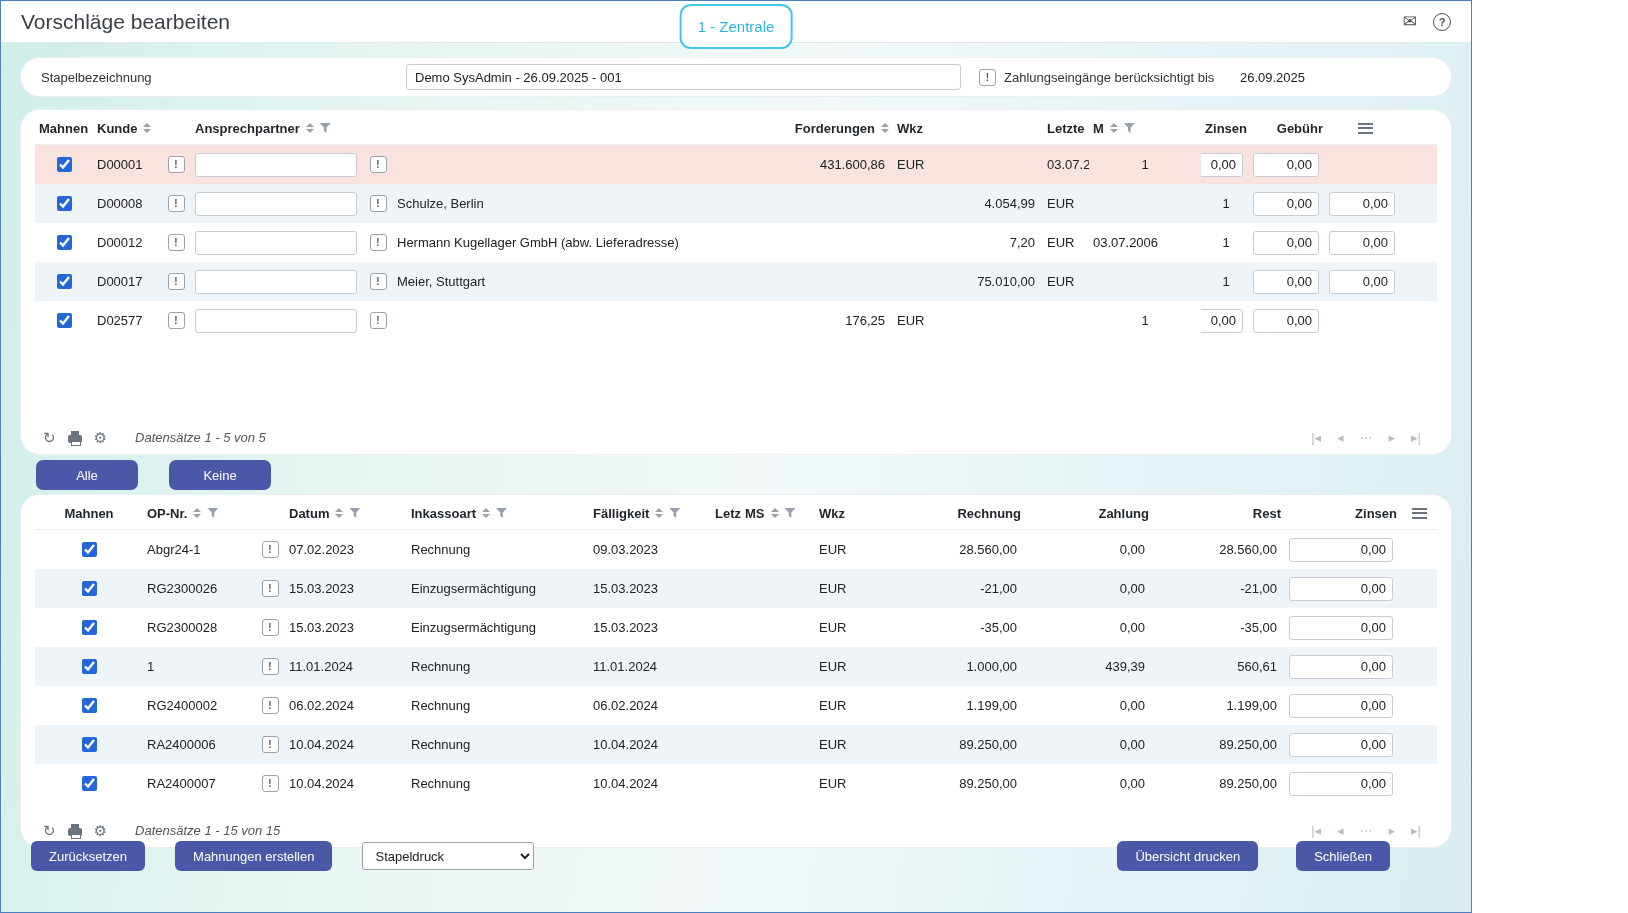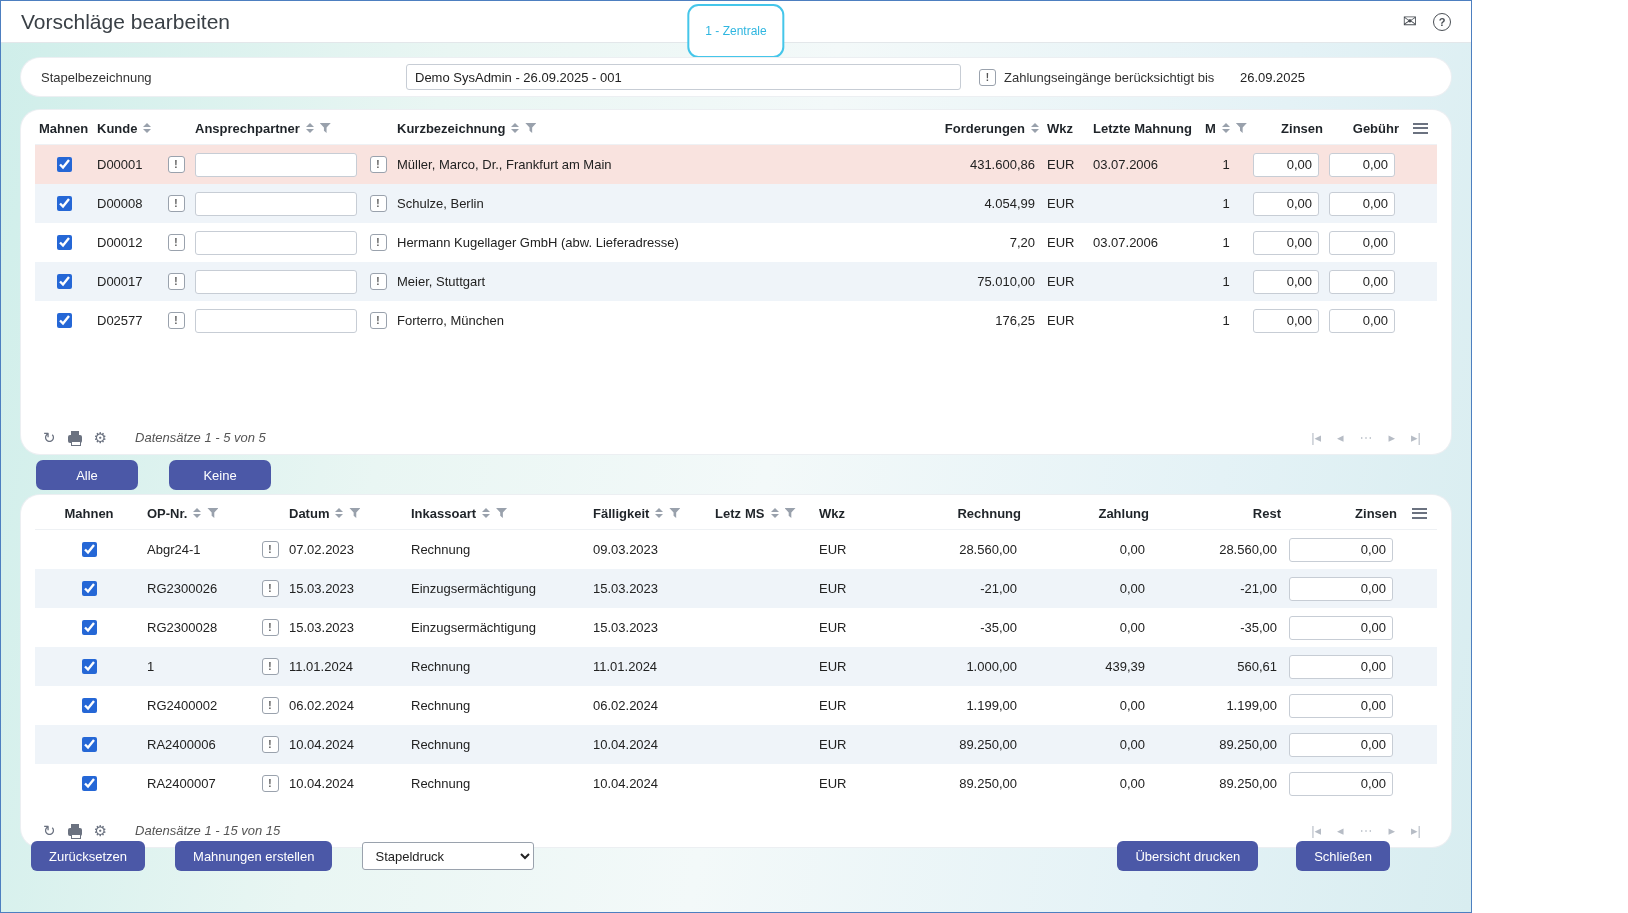--- a/index.html
+++ b/index.html
@@ -3,21 +3,21 @@
 <meta charset="utf-8">
 <style>
 *{box-sizing:border-box;margin:0;padding:0}
 html,body{width:1628px;height:913px;overflow:hidden}
 body{font-family:"Liberation Sans",sans-serif;font-size:13px;color:#222}
 .app{position:relative;width:1472px;height:913px;border:1px solid #4d7fc0;overflow:hidden;
   background:linear-gradient(100deg,#cfeeea 0%,#e9f6f3 28%,#f3f9f9 52%,#e4f2f6 80%,#d8edf0 100%)}
 
 .topbar{position:absolute;top:0;left:0;right:0;height:42px;background:#fff;border-bottom:1px solid #e3e7ea;display:flex;align-items:center;padding:0 20px}
 .title{font-size:21px;color:#3a4046}
-.badge{position:absolute;left:50%;top:3px;transform:translateX(-50%);border:2px solid #45c6ea;color:#2fb6e0;border-radius:11px;padding:18px 16px;font-size:12px;background:#fff;white-space:nowrap}
+.badge{position:absolute;left:50%;top:3px;transform:translateX(-50%);border:2px solid #45c6ea;color:#2fb6e0;border-radius:11px;padding:12px 16px;font-size:15px;background:#fff;white-space:nowrap}
 .top-icons{margin-left:auto;display:flex;gap:16px;align-items:center;color:#4a4f55}
 .mail{font-size:17px;line-height:1;cursor:pointer}
 .help{width:18px;height:18px;border:1.5px solid #4a4f55;border-radius:50%;display:flex;align-items:center;justify-content:center;font-size:11px;font-weight:bold;cursor:pointer}
 
 .card{position:absolute;left:20px;right:20px;background:#fff;border-radius:19px;box-shadow:0 0 0 1px #eceff2}
 .form-card{top:57px;height:38px;display:flex;align-items:center;padding:0 20px}
 .form-label{width:365px;color:#333}
 .form-input{width:555px;height:26px;border:1px solid #c7cdd5;border-radius:3px;padding:12px 8px;font:inherit;color:#222;background:#fff}
 .cutoff{display:flex;align-items:center;gap:8px;margin-left:18px;color:#333}
 .cutoff-date{position:absolute;right:146px;color:#222}
@@ -111,28 +111,20 @@
       <div class="hc"></div>
       <div class="hc">
           <span>Ansprechpartner</span>
           <span class="sort">
             <i class="up"></i>
             <i class="dn"></i>
           </span>
           <span class="funnel"></span>
         </div>
       <div class="hc"></div>
-      <div class="hc">
-          <span>Kurzbezeichnung</span>
-          <span class="sort">
-            <i class="up"></i>
-            <i class="dn"></i>
-          </span>
-          <span class="funnel"></span>
-        </div>
       <div class="hc right">
           <span>Forderungen</span>
           <span class="sort">
             <i class="up"></i>
             <i class="dn"></i>
           </span>
         </div>
       <div class="hc">
           <span>Wkz</span>
         </div>
@@ -165,21 +157,20 @@
     <div class="cell">D00001</div>
     <div class="cell center">
             <button class="mini">!</button>
           </div>
     <div class="cell">
             <input class="cin partner" type="text" style="">
           </div>
     <div class="cell center">
             <button class="mini">!</button>
           </div>
-    <div class="cell">Müller, Marco, Dr., Frankfurt am Main</div>
     <div class="cell right">431.600,86</div>
     <div class="cell">EUR</div>
     <div class="cell">03.07.2006</div>
     <div class="cell center">1</div>
     <div class="cell right">
             <input class="cin num-s" type="text" value="0,00" style="">
           </div>
     <div class="cell right">
             <input class="cin num-s" type="text" value="0,00" style="">
           </div>
@@ -273,21 +264,20 @@
     <div class="cell">D02577</div>
     <div class="cell center">
             <button class="mini">!</button>
           </div>
     <div class="cell">
             <input class="cin partner" type="text" style="">
           </div>
     <div class="cell center">
             <button class="mini">!</button>
           </div>
-    <div class="cell">Forterro, München</div>
     <div class="cell right">176,25</div>
     <div class="cell">EUR</div>
     <div class="cell"></div>
     <div class="cell center">1</div>
     <div class="cell right">
             <input class="cin num-s" type="text" value="0,00" style="">
           </div>
     <div class="cell right">
             <input class="cin num-s" type="text" value="0,00" style="">
           </div>

